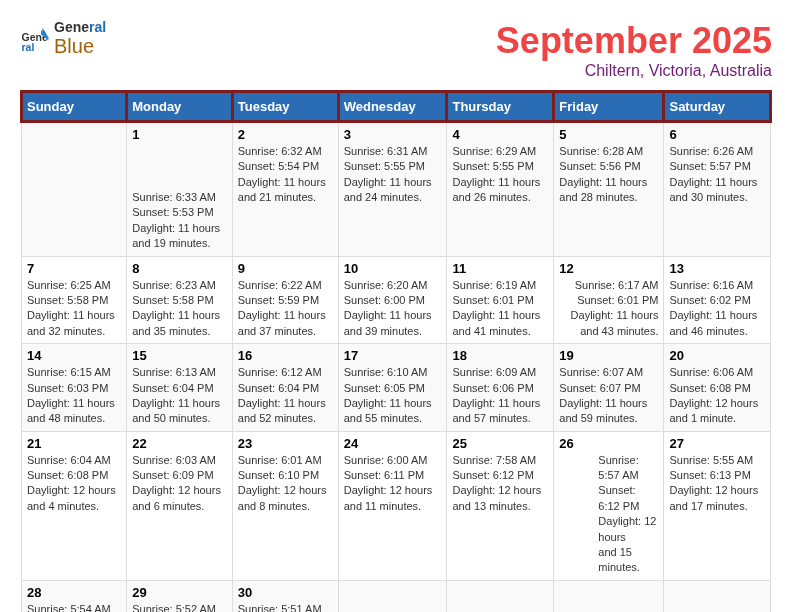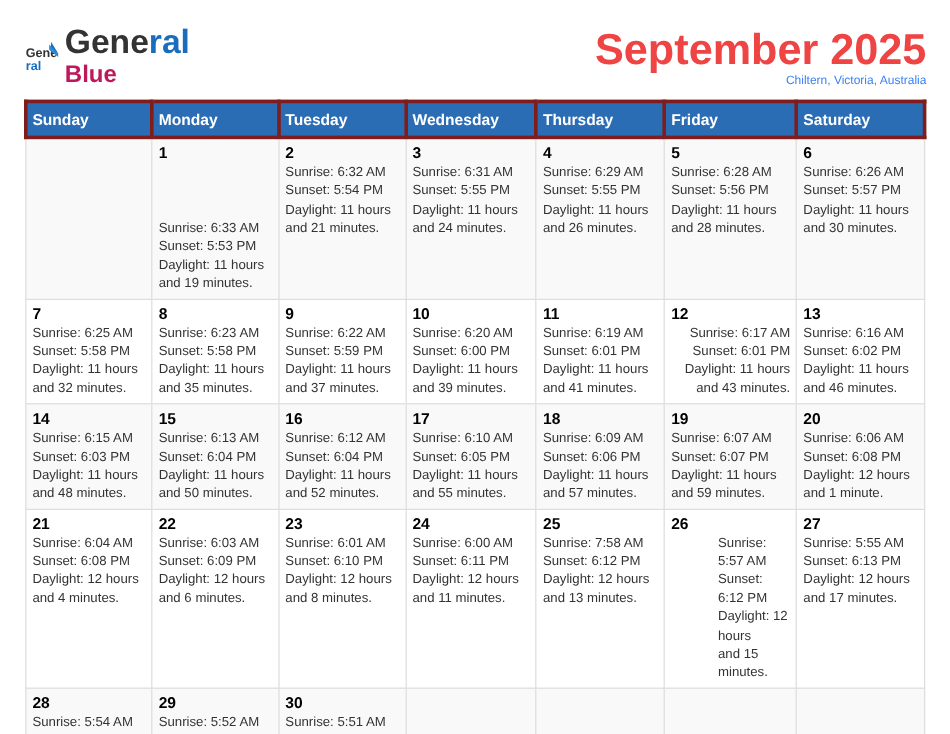--- a/index.html
+++ b/index.html
@@ -27,22 +27,22 @@
     }
     .title-block {
       text-align: right;
     }
     .month-title {
       font-size: 36px;
       font-weight: bold;
       color: #ef4444;
     }
     .subtitle {
-      font-size: 10px;
-      color: #3b82f6;
+      font-size: 16px;
+      color: #701a75;
     }
     table {
       width: 100%;
       border-collapse: collapse;
       font-size: 11px;
     }
     thead tr {
       background-color: #2a6db5;
       color: #fff;
     }
@@ -85,22 +85,22 @@
 
 <div class="header">
   <div class="logo">
     <svg class="logo-icon" viewBox="0 0 40 40" xmlns="http://www.w3.org/2000/svg">
       <text x="2" y="22" font-size="14" font-weight="bold" fill="#333">Gene</text>
       <text x="2" y="36" font-size="14" font-weight="bold" fill="#1a6dbd">ral</text>
       <polygon points="30,5 38,18 30,12" fill="#1a6dbd"></polygon>
       <polygon points="28,8 38,18 38,22 28,14" fill="#2a8ad4"></polygon>
     </svg>
     <div>
-      <div style="font-size:28px;font-weight:bold;color:#333;line-height:1.1;">Gene<span style="color:#1a6dbd;">ral</span></div>
-      <div style="font-size:20px;font-weight:bold;color:#be185d;line-height:1.1;">Blue</div>
+      <div style="font-size:14px;font-weight:bold;color:#333;line-height:1.1;">Gene<span style="color:#1a6dbd;">ral</span></div>
+      <div style="font-size:20px;font-weight:normal;color:#a16207;line-height:1.1;">Blue</div>
     </div>
   </div>
   <div class="title-block">
     <div class="month-title">September 2025</div>
     <div class="subtitle">Chiltern, Victoria, Australia</div>
   </div>
 </div>
 
 <table>
   <thead>

